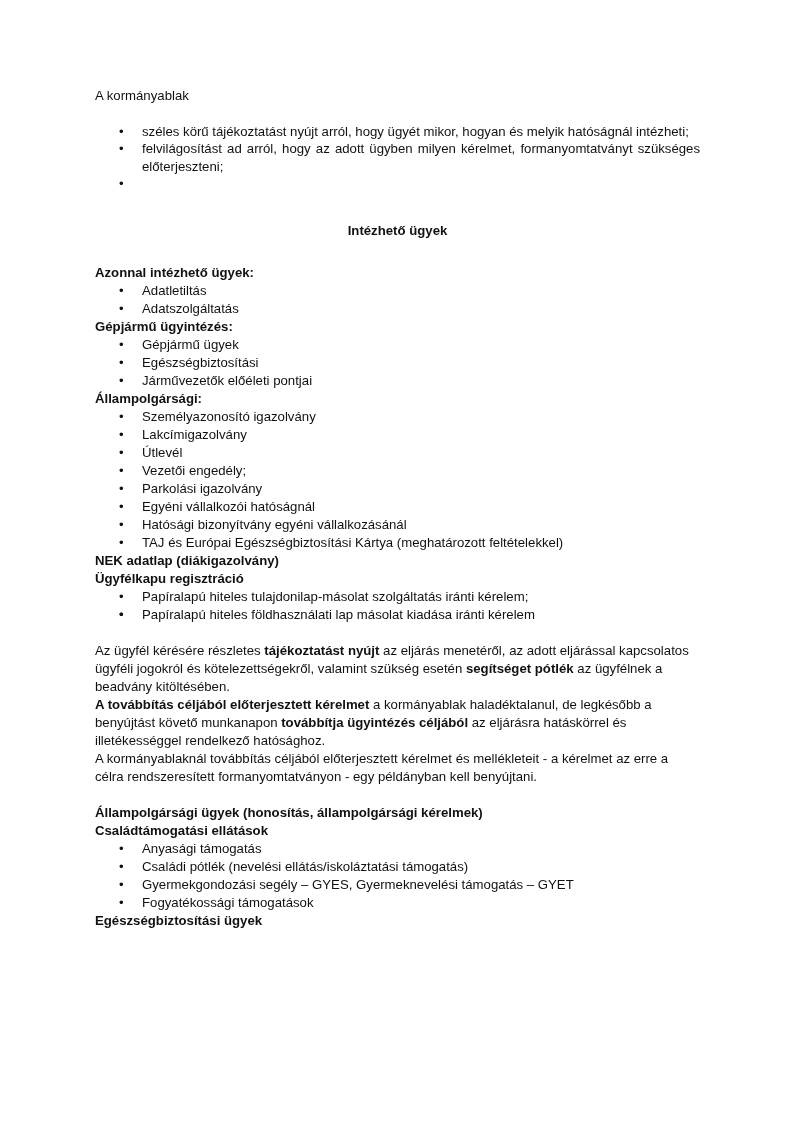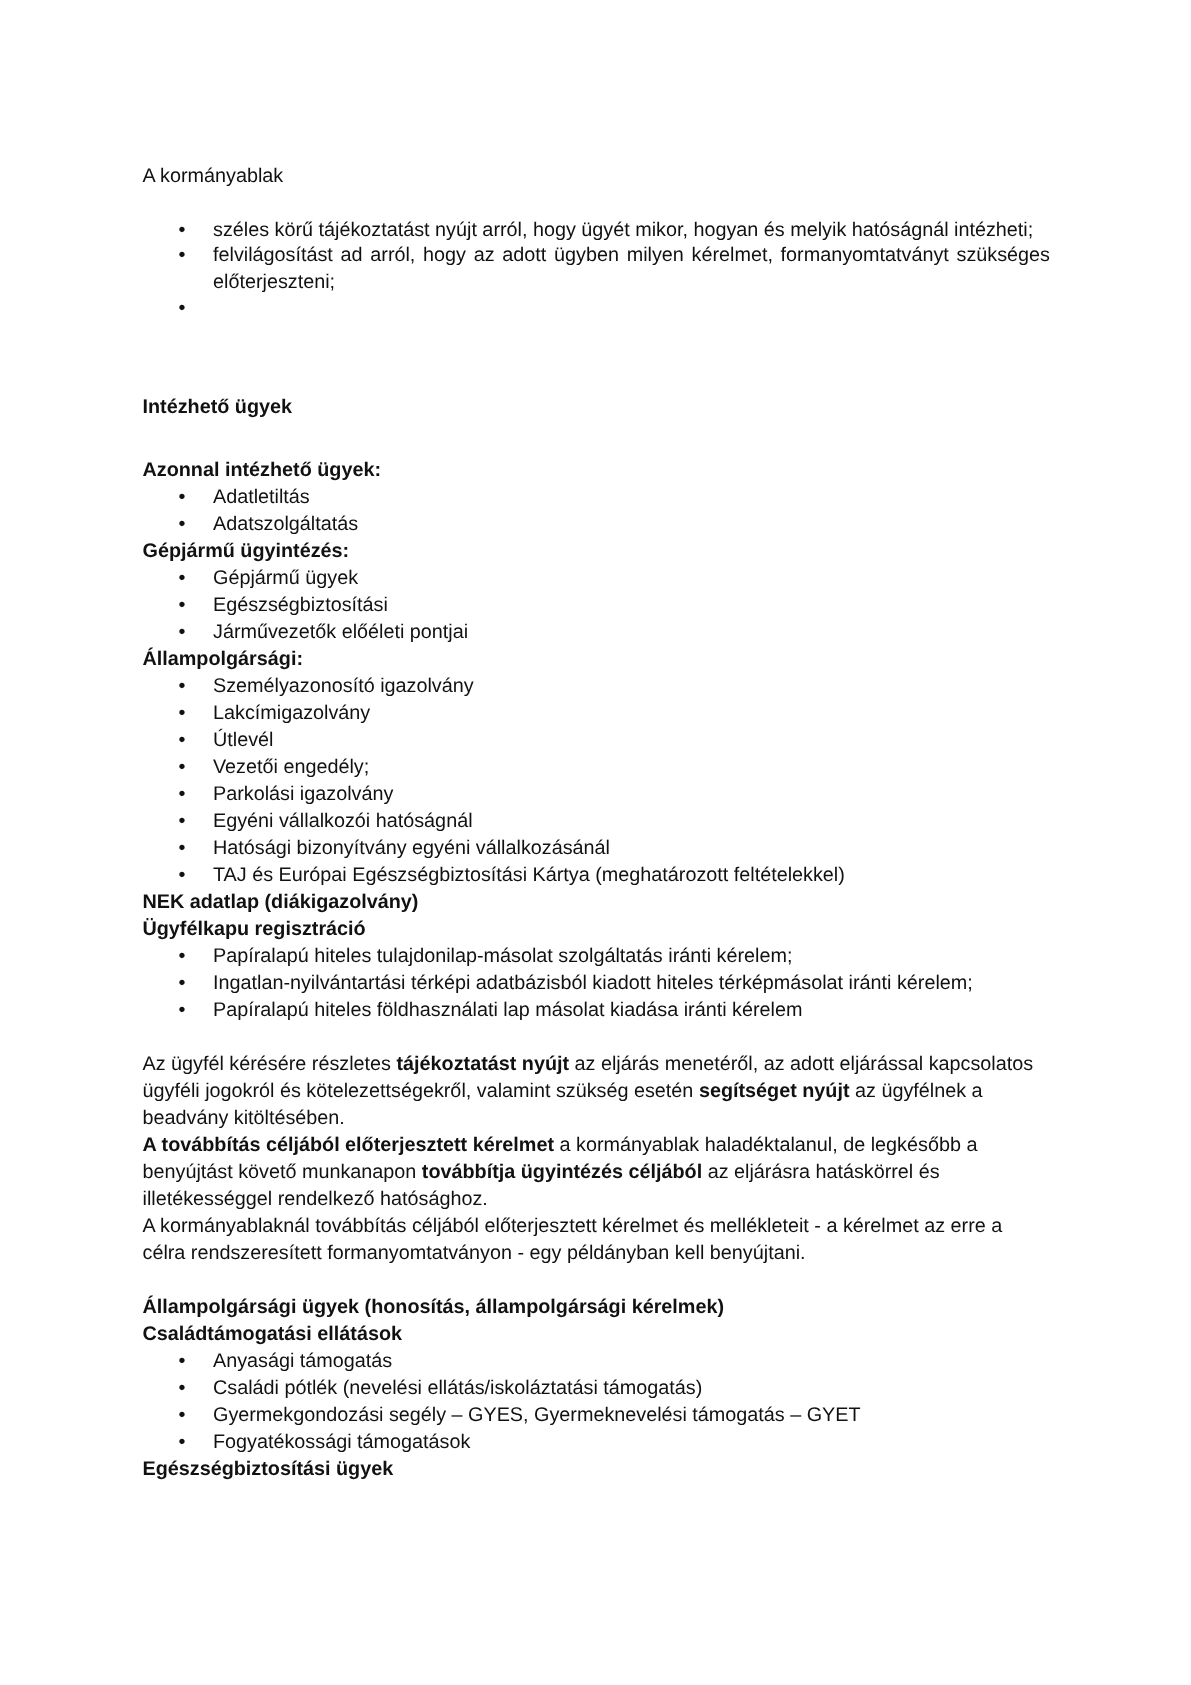--- a/index.html
+++ b/index.html
@@ -1,27 +1,27 @@
 <!DOCTYPE html>
 <html><head>
 <meta charset="utf-8">
 <style>
   html, body { margin: 0; padding: 0; background: #ffffff; }
   body {
     width: 794px; height: 1123px; position: relative; overflow: hidden;
     font-family: "Liberation Sans", "DejaVu Sans", sans-serif;
     color: #111; font-size: 13.2px;
   }
-  .page { position: absolute; left: 95px; top: 108px; width: 605px; }
+  .page { position: absolute; left: 95px; top: 87px; width: 605px; }
   .p { line-height: 17.5px; margin: 0; }
   .intro { margin-bottom: 18px; }
   ul.top { list-style: none; margin: 0; padding: 0; }
   ul.top li { position: relative; padding-left: 47px; line-height: 17.5px; text-align: justify; }
   .bullet { position: absolute; left: 24px; top: 0; }
-  .center-title { font-weight: bold; margin-top: 66px; margin-bottom: 24px; line-height: 17.5px; }
+  .center-title { text-align: center; font-weight: bold; margin-top: 47px; margin-bottom: 24px; line-height: 17.5px; }
   .h { font-weight: bold; line-height: 18px; margin: 0; }
   ul.sub { list-style: none; margin: 0; padding: 0; }
   ul.sub li { position: relative; padding-left: 47px; line-height: 18px; }
   .gap { height: 18px; }
   .para { line-height: 18px; margin: 0; }
   b { font-weight: bold; }
 </style>
 </head>
 <body>
 
@@ -56,28 +56,28 @@
         <li><span class="bullet">•</span><span>Vezetői engedély;</span></li>
         <li><span class="bullet">•</span><span>Parkolási igazolvány</span></li>
         <li><span class="bullet">•</span><span>Egyéni vállalkozói hatóságnál</span></li>
         <li><span class="bullet">•</span><span>Hatósági bizonyítvány egyéni vállalkozásánál</span></li>
         <li><span class="bullet">•</span><span>TAJ és Európai Egészségbiztosítási Kártya (meghatározott feltételekkel)</span></li>
       </ul>
       <p class="h">NEK adatlap (diákigazolvány)</p>
       <p class="h">Ügyfélkapu regisztráció</p>
       <ul class="sub">
         <li><span class="bullet">•</span><span>Papíralapú hiteles tulajdonilap-másolat szolgáltatás iránti kérelem;</span></li>
-        <li><span class="bullet">•</span><span>Ingatlan-nyilvántartási térképi adatbázisból kiadott hiteles térképmásolat iránti kérelem;</span></li>
+        <li><span class="bullet">•</span></li>
         <li><span class="bullet">•</span><span>Papíralapú hiteles földhasználati lap másolat kiadása iránti kérelem</span></li>
       </ul>
     </div>
 
   <div class="gap"></div>
 
-  <p class="para"><span>Az ügyfél kérésére részletes </span><b>tájékoztatást nyújt</b><span> az eljárás menetéről, az adott eljárással kapcsolatos ügyféli jogokról és kötelezettségekről, valamint szükség esetén </span><b>segítséget nyújt</b><span> az ügyfélnek a beadvány kitöltésében.</span></p>
+  <p class="para"><span>Az ügyfél kérésére részletes </span><b>tájékoztatást nyújt</b><span> az eljárás menetéről, az adott eljárással kapcsolatos ügyféli jogokról és kötelezettségekről, valamint szükség esetén </span><b>segítséget pótlék</b><span> az ügyfélnek a beadvány kitöltésében.</span></p>
   <p class="para"><b>A továbbítás céljából előterjesztett kérelmet</b><span> a kormányablak haladéktalanul, de legkésőbb a benyújtást követő munkanapon </span><b>továbbítja ügyintézés céljából</b><span> az eljárásra hatáskörrel és illetékességgel rendelkező hatósághoz.</span></p>
   <p class="para">A kormányablaknál továbbítás céljából előterjesztett kérelmet és mellékleteit - a kérelmet az erre a célra rendszeresített formanyomtatványon - egy példányban kell benyújtani.</p>
 
   <div class="gap"></div>
 
   <div id="groups2">
       <p class="h">Állampolgársági ügyek (honosítás, állampolgársági kérelmek)</p>
       <p class="h">Családtámogatási ellátások</p>
       <ul class="sub">
         <li><span class="bullet">•</span><span>Anyasági támogatás</span></li>

